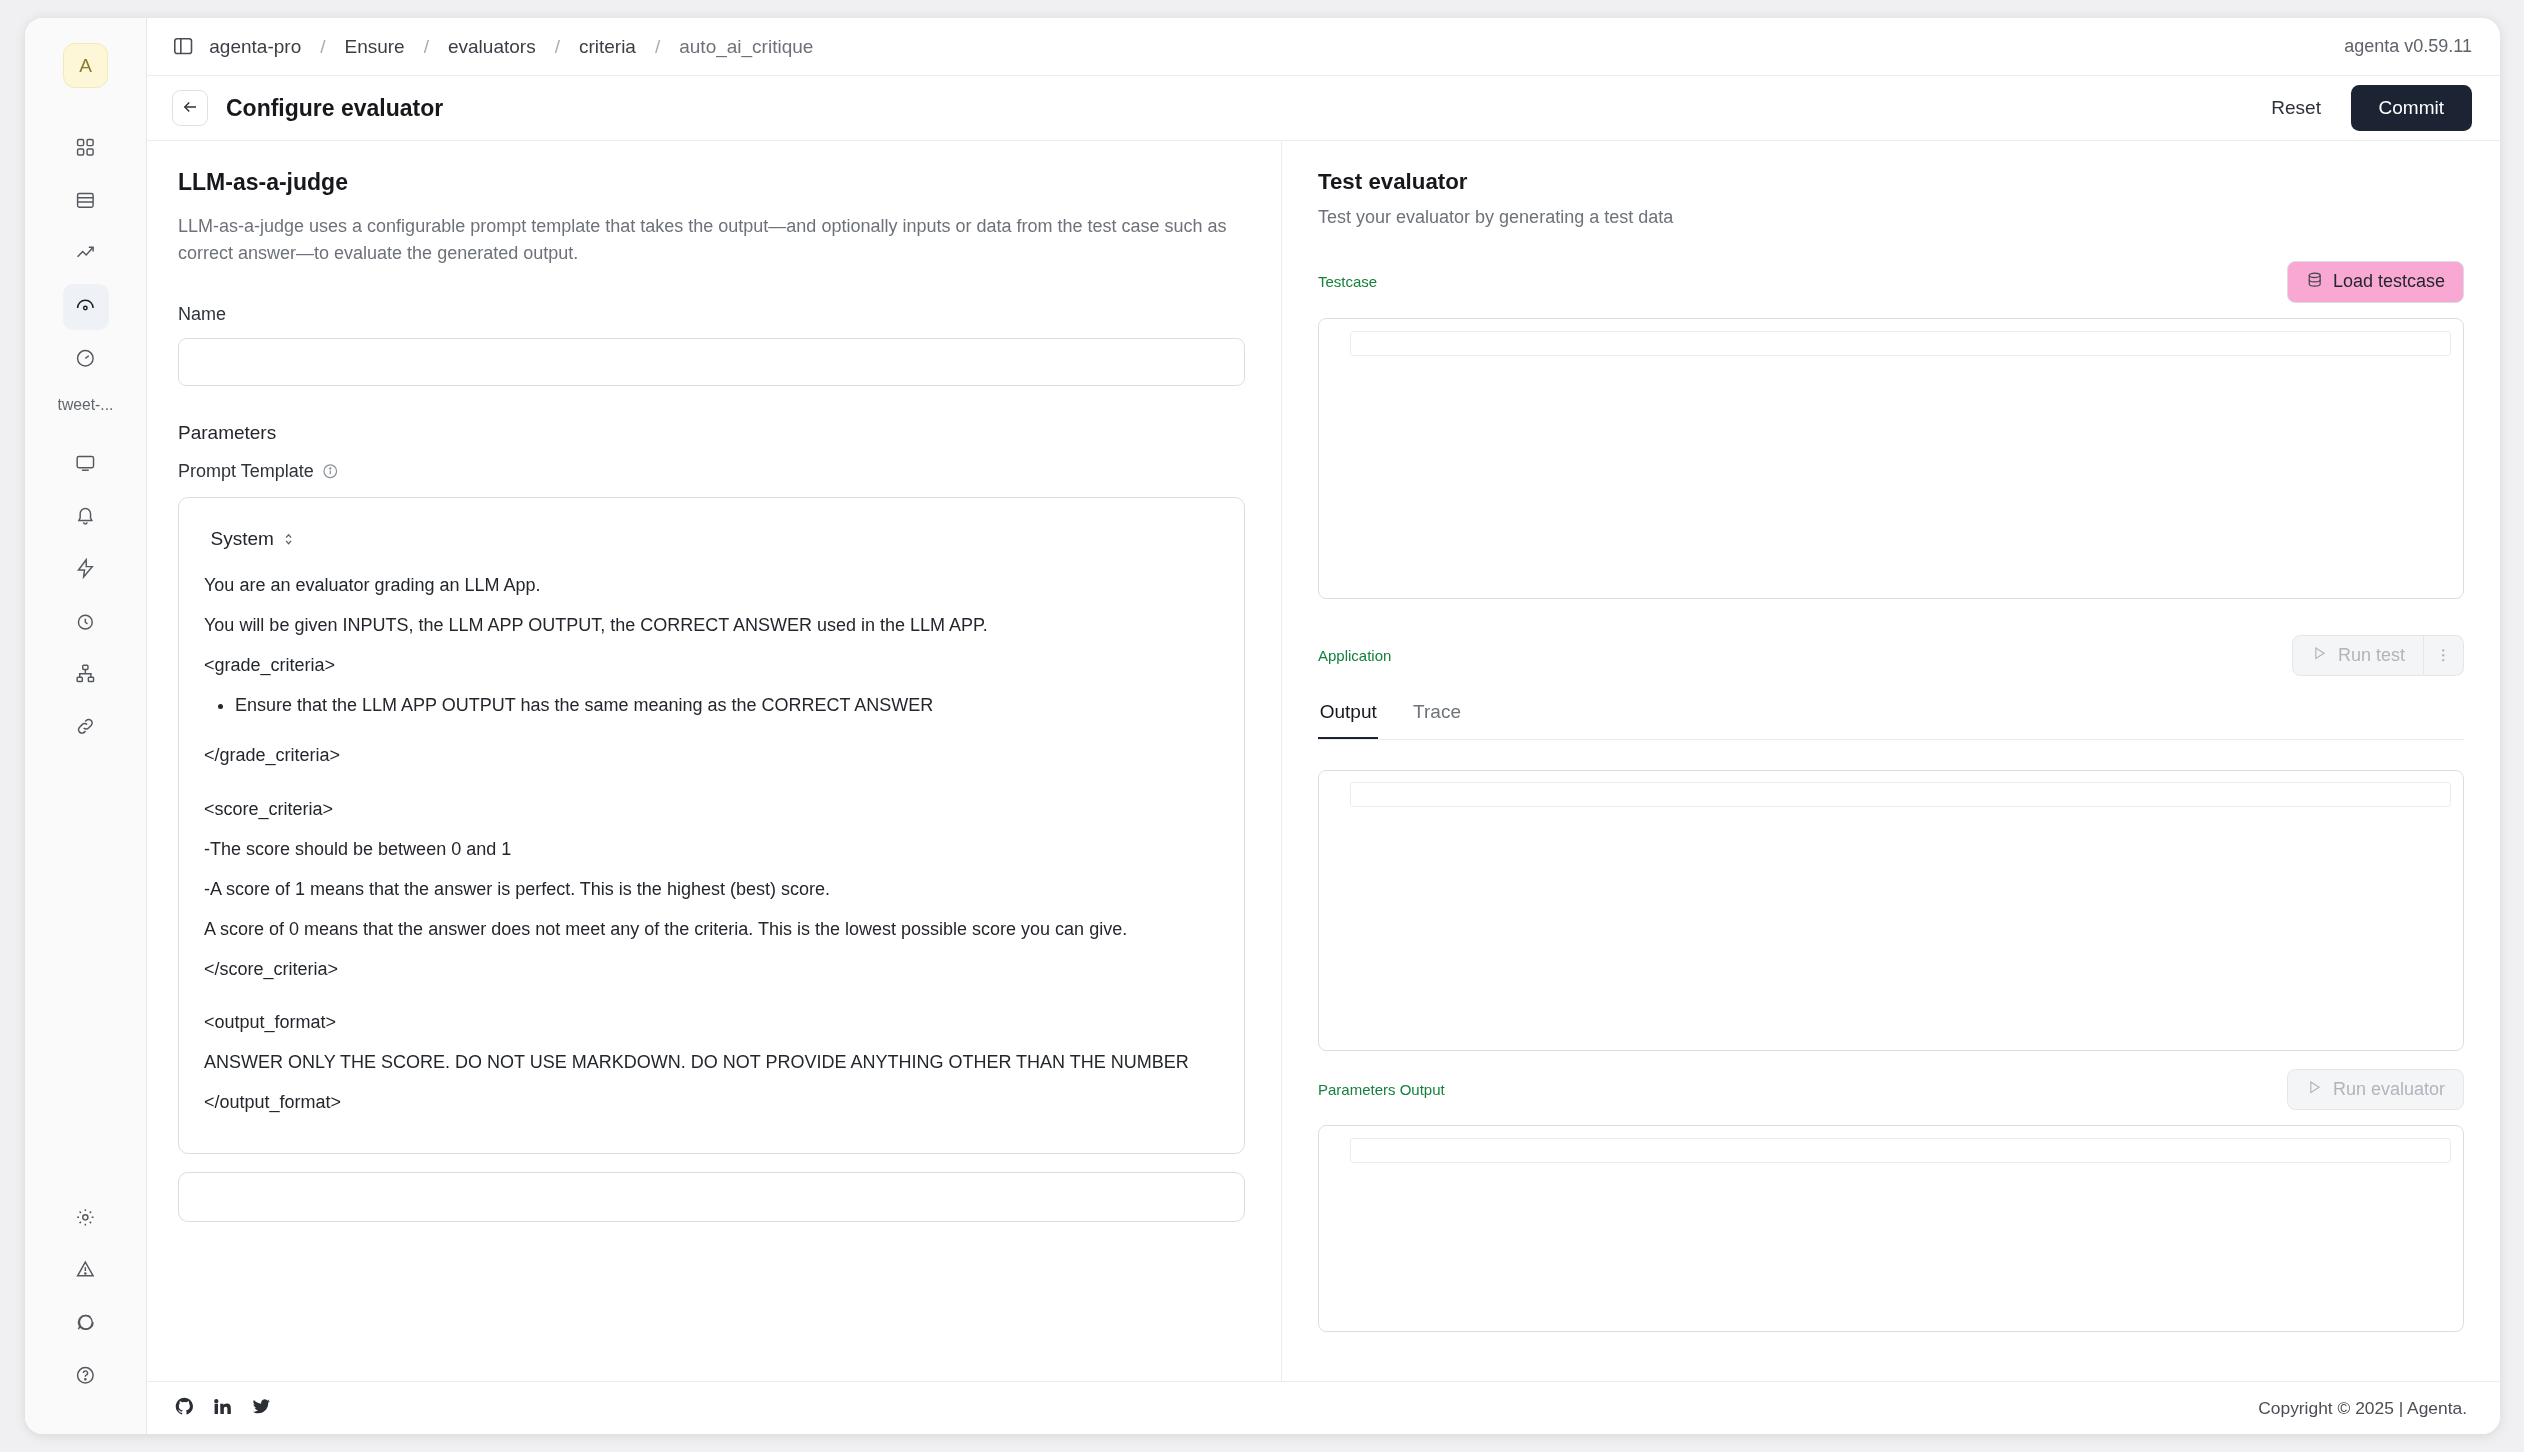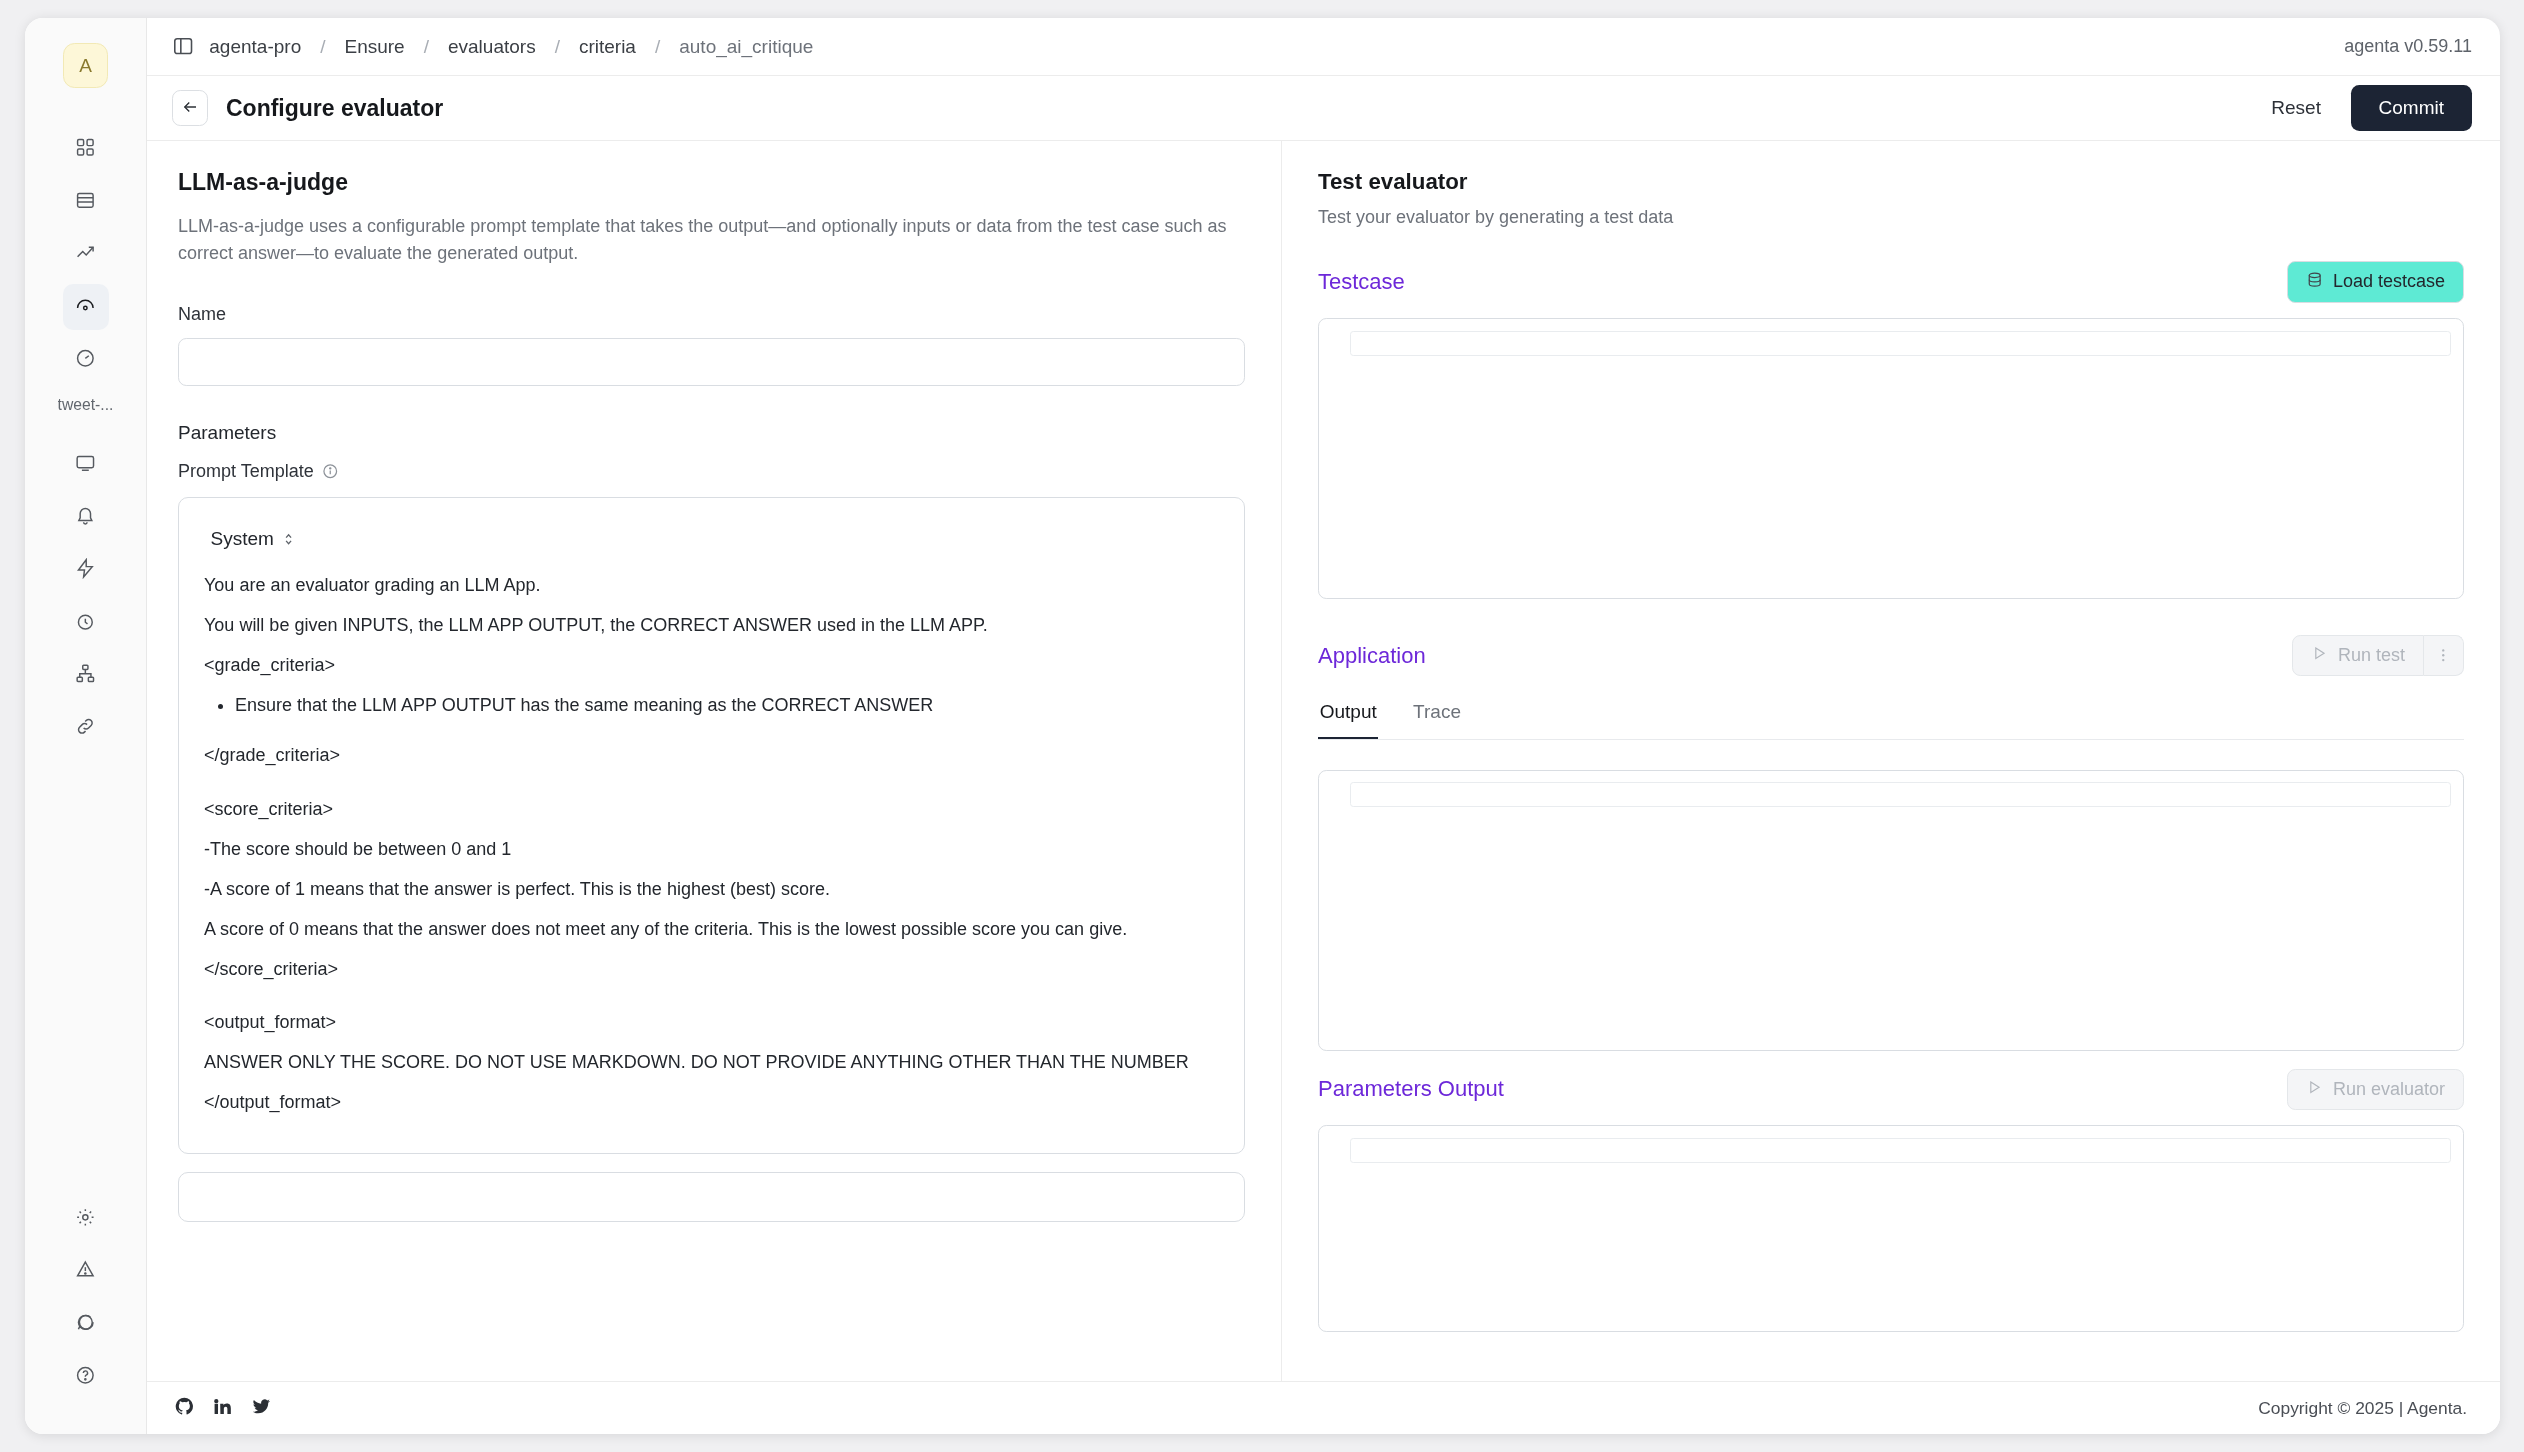--- a/index.html
+++ b/index.html
@@ -272,27 +272,27 @@
 
   
   .r-head { font-size: 22.3px; font-weight: 600; color: #16181c; margin: 0 0 11.6px 0; }
   .r-sub { font-size: 18px; color: #6d727a; margin: 0 0 33px 0; }
   .row-between {
     display: flex;
     align-items: center;
     justify-content: space-between;
     margin-bottom: 15px;
   }
-  .row-label { font-size: 22px; color: #6d28d9; }
+  .row-label { font-size: 15px; color: #15803d; }
   .btn-outline {
     display: inline-flex;
     align-items: center;
     gap: 10px;
     border: 0.8px solid #d9dde2;
-    background: #5eead4;
+    background: #f9a8d4;
     border-radius: 8.3px;
     font-size: 18px;
     color: #23272d;
     padding: 9px 18px;
   }
   .btn-outline svg { width: 17.4px; height: 17.4px; color: #40454c; }
   .btn-disabled {
     display: inline-flex;
     align-items: center;
     gap: 10px;

